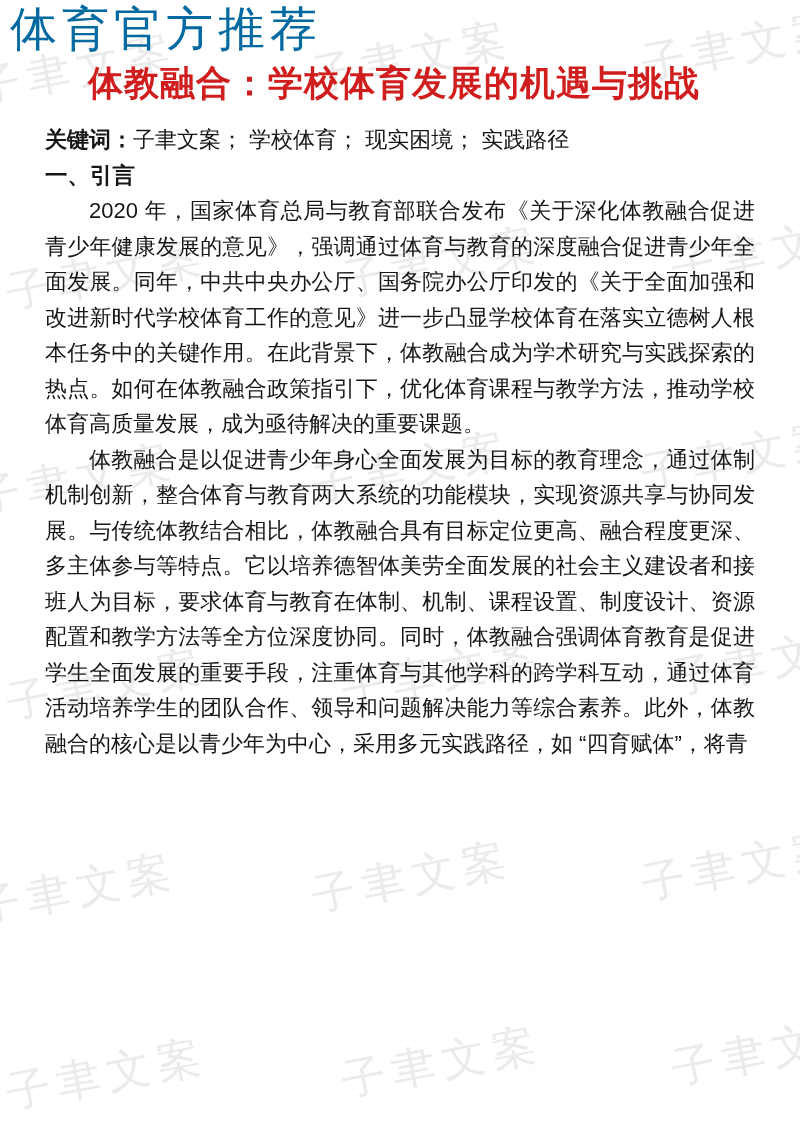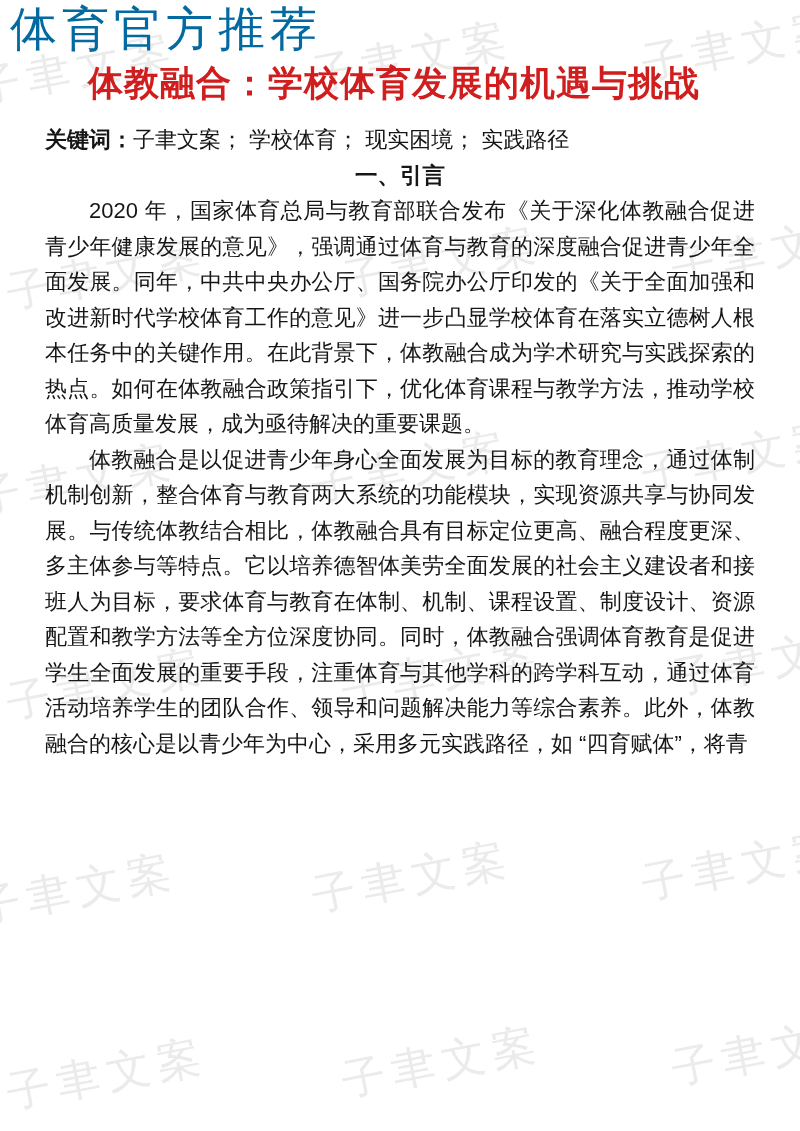--- a/index.html
+++ b/index.html
@@ -52,21 +52,21 @@
     color: #161616;
   }
   .para { margin: 0; }
   .indent { text-indent: 2em; }
   .lbl { font-weight: 700; }
   .heading {
     margin: 0;
     font-size: 22.5px;
     line-height: 35.5px;
     font-weight: 700;
-    text-align: center;
+    text-align: left;
   }
 </style>
 </head>
 <body>
 
 <div class="page">
 
   <div class="watermark-layer">
       <span class="wm" style="left: -25px; top: 40px; color: rgb(235, 235, 235);">子聿文案</span>
       <span class="wm" style="left: 310px; top: 28px; color: rgb(235, 235, 235);">子聿文案</span>

